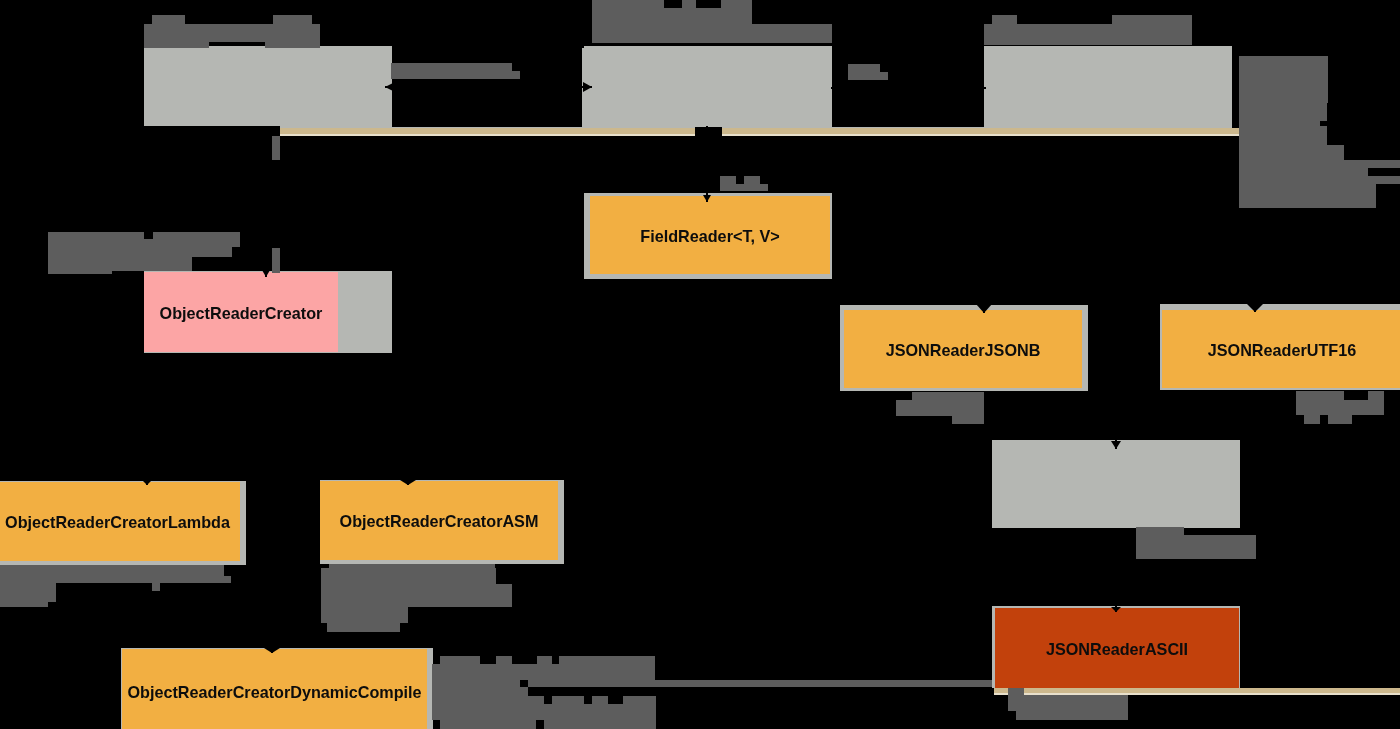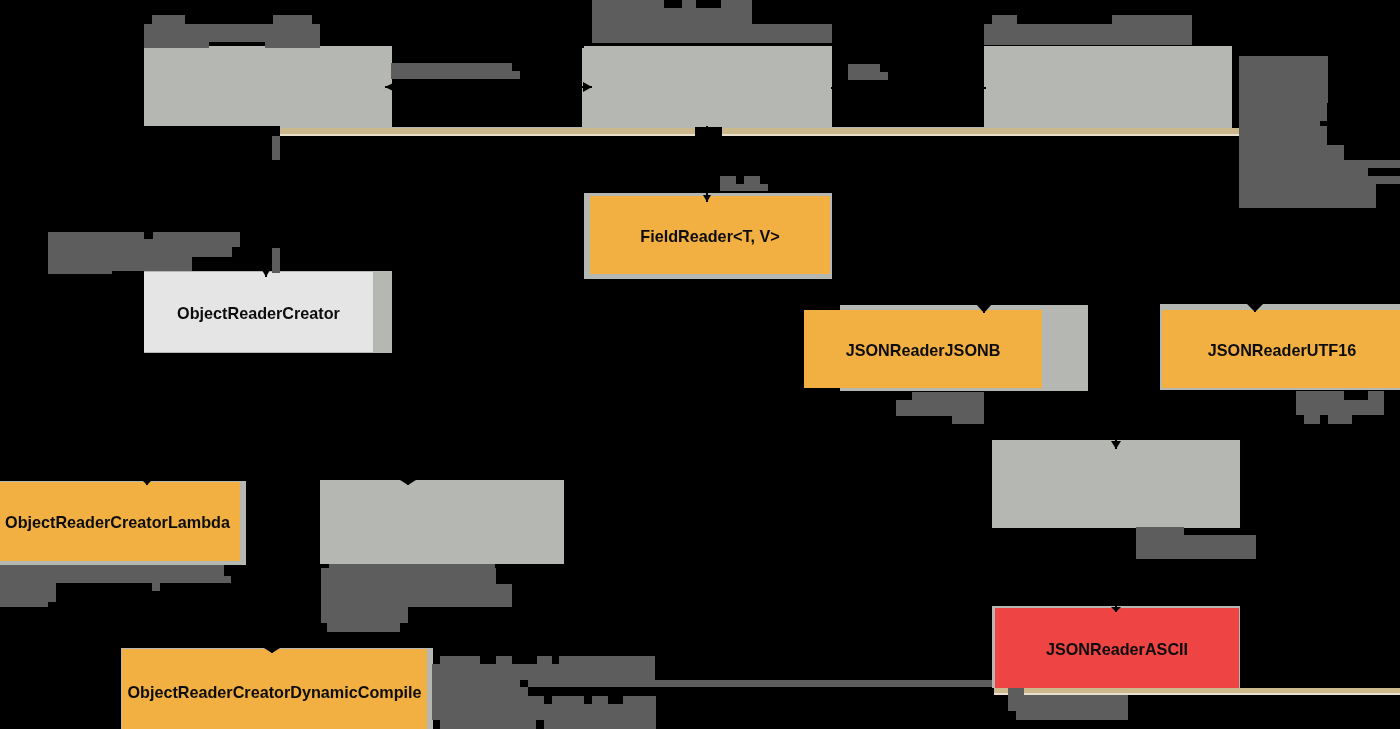--- a/index.html
+++ b/index.html
@@ -67,31 +67,32 @@
         <line x1="272" y1="600" x2="272" y2="653" stroke="#000000" stroke-width="2"></line>
         <polygon points="272,653 264,648 280,648" fill="#000000"></polygon>
       </g>
     </svg>
 <div class="shadow" style="left: 144px; top: 46px; width: 248px; height: 82px; background: rgb(181, 183, 179);"></div>
     <div class="shadow" style="left: 584px; top: 46px; width: 248px; height: 82px; background: rgb(181, 183, 179);"></div>
     <div class="shadow" style="left: 984px; top: 46px; width: 248px; height: 82px; background: rgb(181, 183, 179);"></div>
     <div class="shadow" style="left: 584px; top: 193px; width: 248px; height: 86px; background: rgb(181, 183, 179);"></div>
     <div class="node" style="left: 590px; top: 196px; width: 240px; height: 78px; background: rgb(242, 175, 66); color: rgb(13, 13, 13);">FieldReader&lt;T, V&gt;</div>
     <div class="shadow" style="left: 144px; top: 271px; width: 248px; height: 82px; background: rgb(181, 183, 179);"></div>
-    <div class="node" style="left: 144px; top: 272px; width: 229px; height: 80px; background: #e5e5e5; color: rgb(13, 13, 13);">ObjectReaderCreator</div>
+    <div class="node" style="left: 144px; top: 272px; width: 194px; height: 80px; background: #fca5a5; color: rgb(13, 13, 13);">ObjectReaderCreator</div>
     <div class="shadow" style="left: 840px; top: 305px; width: 248px; height: 86px; background: rgb(181, 183, 179);"></div>
-    <div class="node" style="left: 804px; top: 310px; width: 238px; height: 78px; background: rgb(242, 175, 66); color: rgb(13, 13, 13);">JSONReaderJSONB</div>
+    <div class="node" style="left: 844px; top: 310px; width: 238px; height: 78px; background: rgb(242, 175, 66); color: rgb(13, 13, 13);">JSONReaderJSONB</div>
     <div class="shadow" style="left: 1160px; top: 304px; width: 244px; height: 86px; background: rgb(181, 183, 179);"></div>
     <div class="node" style="left: 1162px; top: 310px; width: 240px; height: 78px; background: rgb(242, 175, 66); color: rgb(13, 13, 13);">JSONReaderUTF16</div>
     <div class="shadow" style="left: 992px; top: 440px; width: 248px; height: 88px; background: rgb(181, 183, 179);"></div>
     <div class="shadow" style="left: 992px; top: 606px; width: 248px; height: 82px; background: rgb(181, 183, 179);"></div>
-    <div class="node" style="left: 995px; top: 608px; width: 244px; height: 80px; background: #ef4444; color: rgb(13, 13, 13);">JSONReaderASCII</div>
+    <div class="node" style="left: 995px; top: 608px; width: 244px; height: 80px; background: #c2410c; color: rgb(13, 13, 13);">JSONReaderASCII</div>
     <div class="shadow" style="left: -5px; top: 481px; width: 251px; height: 84px; background: rgb(181, 183, 179);"></div>
     <div class="node" style="left: -5px; top: 482px; width: 245px; height: 79px; background: rgb(242, 175, 66); color: rgb(13, 13, 13);">ObjectReaderCreatorLambda</div>
     <div class="shadow" style="left: 320px; top: 480px; width: 244px; height: 84px; background: rgb(181, 183, 179);"></div>
+    <div class="node" style="left: 320px; top: 481px; width: 238px; height: 79px; background: rgb(242, 175, 66); color: rgb(13, 13, 13);">ObjectReaderCreatorASM</div>
     <div class="shadow" style="left: 121px; top: 648px; width: 312px; height: 85px; background: rgb(181, 183, 179);"></div>
     <div class="node" style="left: 122px; top: 649px; width: 305px; height: 84px; background: rgb(242, 175, 66); color: rgb(13, 13, 13);">ObjectReaderCreatorDynamicCompile</div>
     <div style="position: absolute; z-index: 3; left: 144px; top: 128px; width: 1096px; height: 7px; background: rgb(204, 184, 141);"></div>
     <div style="position: absolute; z-index: 3; left: 144px; top: 134px; width: 1096px; height: 2px; background: rgb(232, 224, 204);"></div>
     <div style="position: absolute; z-index: 3; left: 390px; top: 48px; width: 194px; height: 80px; background: rgb(181, 183, 179);"></div>
     <div style="position: absolute; z-index: 3; left: 392px; top: 48px; width: 190px; height: 79px; background: rgb(0, 0, 0);"></div>
     <div style="position: absolute; z-index: 3; left: 831px; top: 48px; width: 154px; height: 80px; background: rgb(181, 183, 179);"></div>
     <div style="position: absolute; z-index: 3; left: 832px; top: 48px; width: 152px; height: 79px; background: rgb(0, 0, 0);"></div>
     <div style="position: absolute; z-index: 3; left: 144px; top: 126px; width: 136px; height: 12px; background: rgb(0, 0, 0);"></div>
     <div style="position: absolute; z-index: 3; left: 695px; top: 127px; width: 27px; height: 11px; background: rgb(0, 0, 0);"></div>

